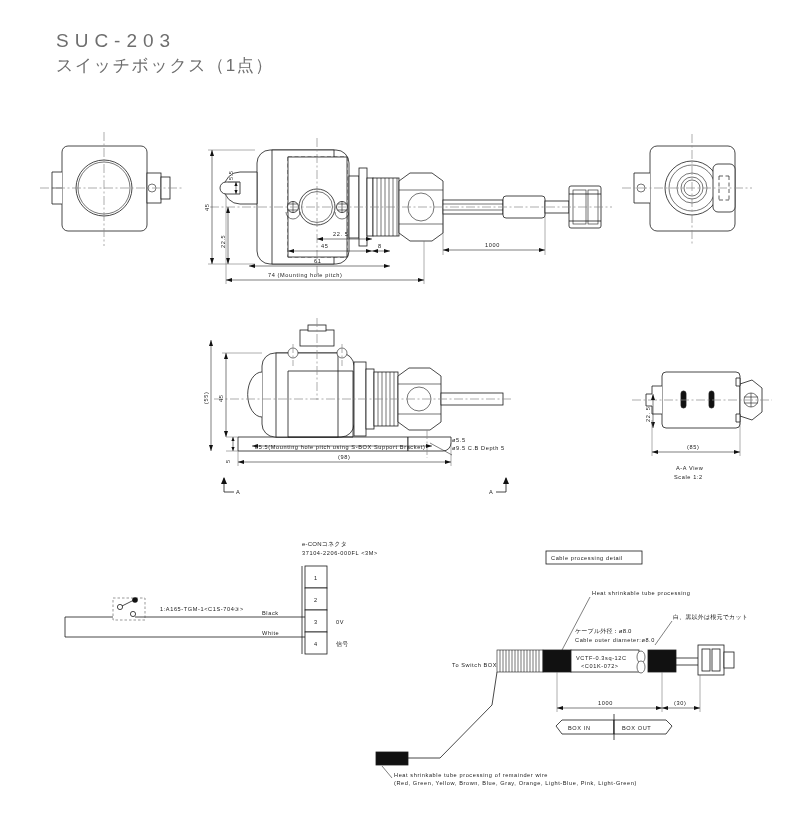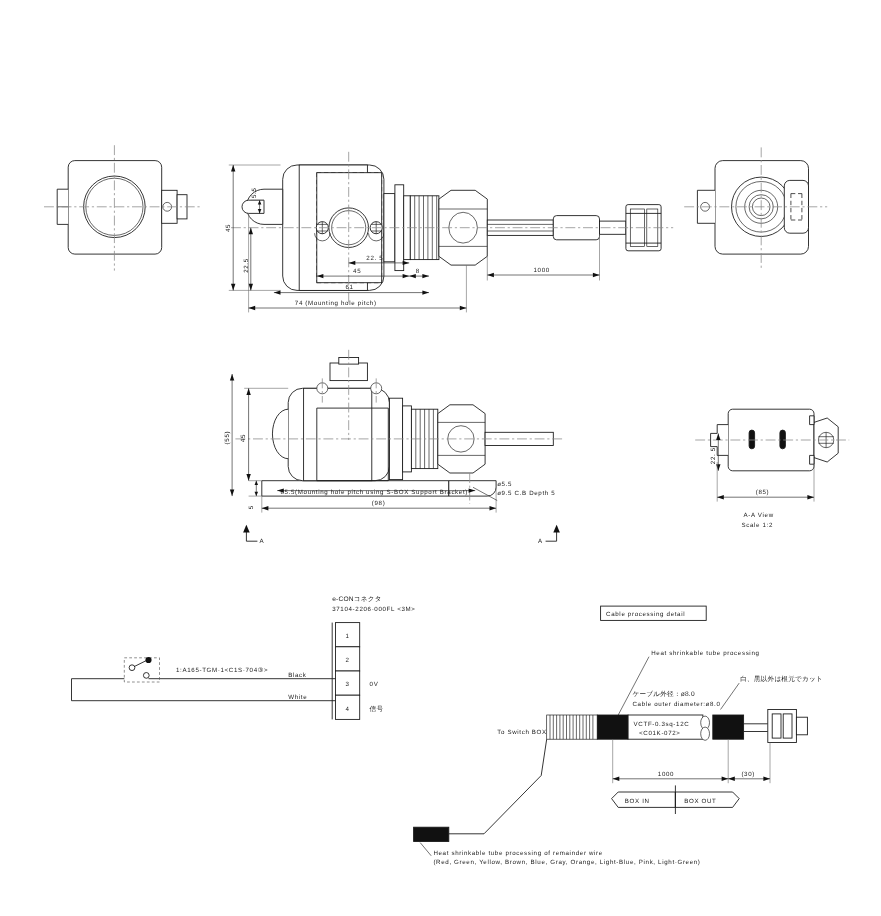--- a/index.html
+++ b/index.html
@@ -57,20 +57,24 @@
     letter-spacing: .7px;
   }
   text.sm { font-size: 5.6px; letter-spacing: .6px; }
   text.jp { font-size: 6px; letter-spacing: .2px; }
 </style>
 </head>
 <body>
 
 <div id="page">
 
+  <div class="title-block">
+    <div class="title-main">SUC-203</div>
+    <div class="title-sub">スイッチボックス（1点）</div>
+  </div>
 
   <svg class="dwg" viewBox="0 0 801 833">
 
     <g>
       <rect class="ln fillw" x="62" y="146" width="85" height="85" rx="6"></rect>
       <circle class="ln fillw" cx="104" cy="188" r="28"></circle>
       <circle class="lnT" cx="104" cy="188" r="26"></circle>
 
       <path class="ln fillw" d="M62 172 L52 172 L52 204 L62 204"></path>
       <line class="lnT" x1="52" y1="188" x2="62" y2="188"></line>

